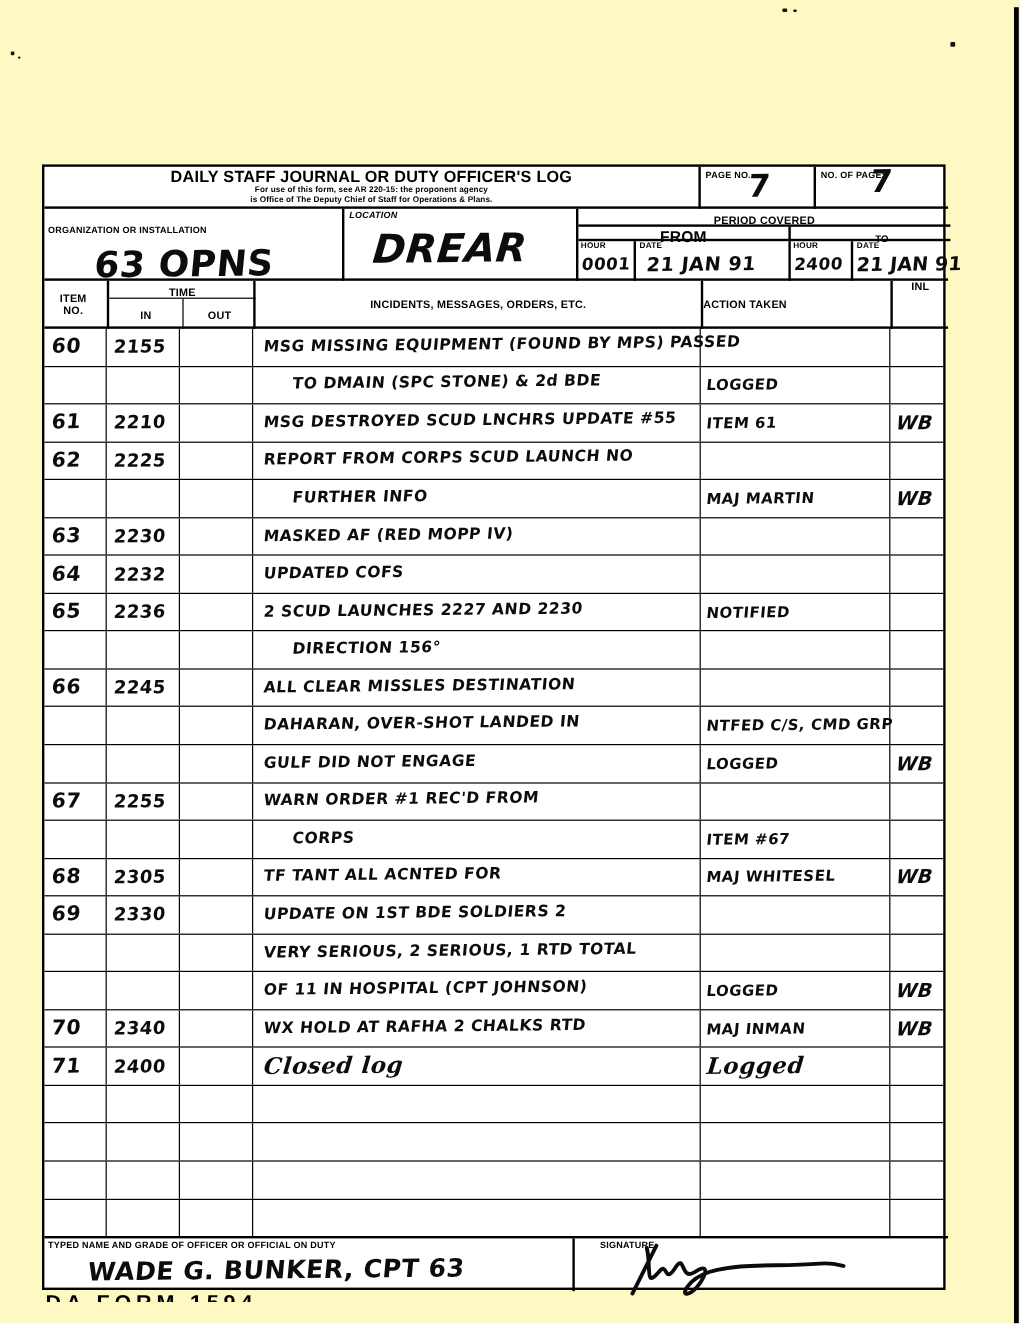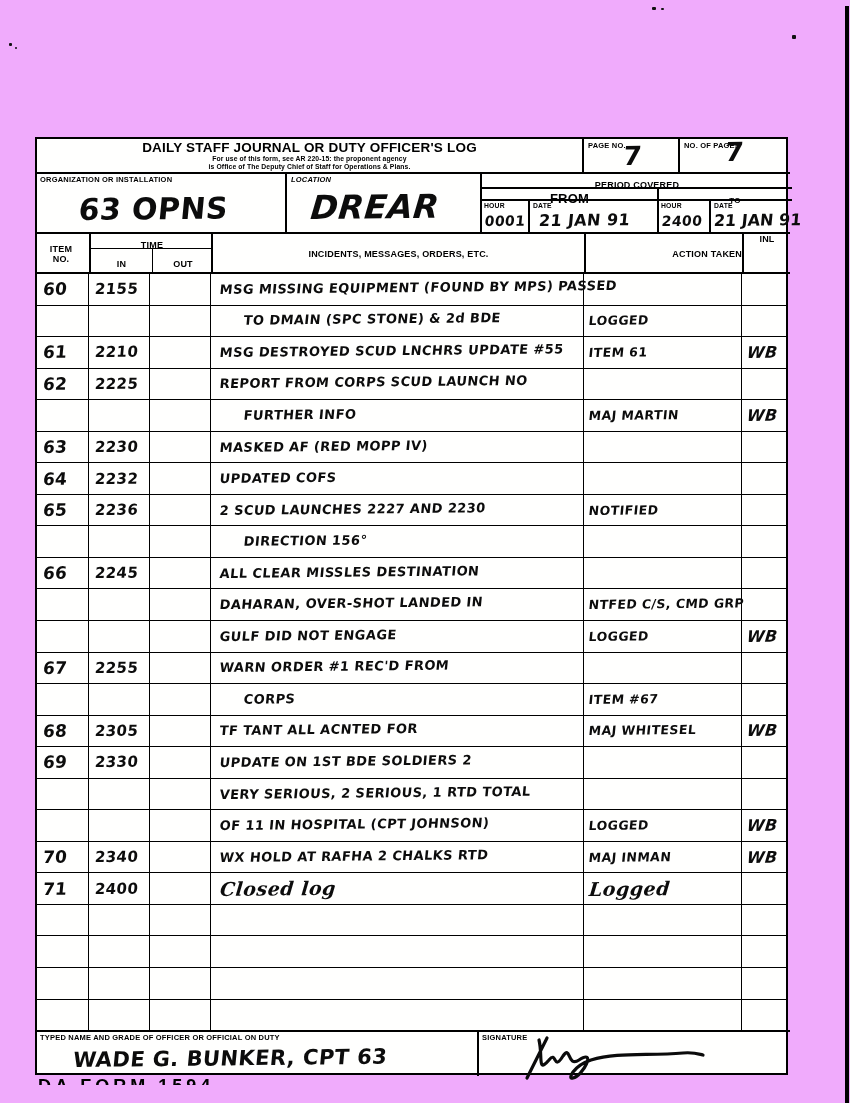--- a/index.html
+++ b/index.html
@@ -1,16 +1,16 @@
 <!DOCTYPE html>
 <html><head>
 <meta charset="utf-8">
 <style>
   html,body{margin:0;padding:0;background:#fff;}
-  #canvas{position:relative;width:850px;height:1103px;background:#f0abfc;overflow:hidden;
+  #canvas{position:relative;width:850px;height:1103px;background:#fef9c3;overflow:hidden;
           font-family:"Liberation Sans",sans-serif;color:#000;}
   
   .edge-line{position:absolute;left:845px;top:6px;width:4px;height:1097px;background:#000;}
   .speck{position:absolute;background:#111;border-radius:1px;}
   
   .form{position:absolute;left:35px;top:137px;width:753px;height:938px;
         border:2.5px solid #000;box-sizing:border-box;background:#fffffe;}
   .abs{position:absolute;box-sizing:border-box;}
   .bL{border-left:2px solid #000;} .bB{border-bottom:2px solid #000;}
   .bB1{border-bottom:1.5px solid #000;}
@@ -70,21 +70,21 @@
         <div class="lbl" style="padding:3px 0 0 4px;">PAGE NO.</div>
         <div class="hw abs" style="left:38px;top:2px;font-size:26px;">7</div>
       </div>
       <div class="abs bL" style="left:641px;top:0;width:112px;height:35px;">
         <div class="lbl" style="padding:3px 0 0 4px;">NO. OF PAGES</div>
         <div class="hw abs" style="left:44px;top:-2px;font-size:26px;">7</div>
       </div>
     </div>
 
     <div class="abs bB" style="left:0;top:35px;width:753px;height:60px;">
-      <div class="abs" style="left:0;top:0;width:248px;height:60px;">
+      <div class="abs" style="left:0;top:12px;width:248px;height:60px;">
         <div class="lbl" style="padding:2px 0 0 3px;">ORGANIZATION OR INSTALLATION</div>
         <div class="hw hw-big abs" style="left:40px;top:18px;">63 OPNS</div>
       </div>
       <div class="abs bL" style="left:248px;top:0;width:195px;height:60px;font-style:italic;">
         <div class="lbl" style="padding:2px 0 0 4px;">LOCATION</div>
         <div class="hw hw-big abs" style="left:22px;top:14px;font-size:33px;">DREAR</div>
       </div>
       <div class="abs bL" style="left:443px;top:0;width:310px;height:60px;">
         <div class="abs bB" style="left:0;top:0;width:310px;height:15px;text-align:center;">
           <span class="hdr">PERIOD COVERED</span>
@@ -129,21 +129,21 @@
         <div class="abs" style="left:0;top:15px;width:61px;height:25px;text-align:center;padding-top:4px;">
           <span class="hdr">IN</span>
         </div>
         <div class="abs bL" style="left:61px;top:15px;width:61px;height:25px;text-align:center;padding-top:4px;border-left-width:1.5px;">
           <span class="hdr">OUT</span>
         </div>
       </div>
       <div class="abs bL" style="left:174px;top:0;width:373px;height:40px;display:flex;align-items:center;justify-content:center;">
         <span class="hdr">INCIDENTS, MESSAGES, ORDERS, ETC.</span>
       </div>
-      <div class="abs bL" style="left:547px;top:0;width:158px;height:40px;display:flex;align-items:center;justify-content:flex-end;">
+      <div class="abs bL" style="left:547px;top:0;width:158px;height:40px;display:flex;align-items:center;justify-content:flex-start;">
         <span class="hdr">ACTION TAKEN</span>
       </div>
       <div class="abs bL" style="left:705px;top:0;width:48px;height:40px;display:flex;align-items:flex-start;justify-content:center;">
         <span class="hdr">INL</span>
       </div>
     </div>
 
     <div class="rows">
 
         <div class="row">
@@ -650,21 +650,21 @@
           </div>
         </div>
       </div>
 
     <div class="abs" style="left:0;top:891px;width:753px;height:44px;border-top:2px solid #000;">
       <div class="abs" style="left:0;top:0;width:440px;height:44px;">
         <div class="lbl" style="padding:2px 0 0 3px;">TYPED NAME AND GRADE OF OFFICER OR OFFICIAL ON DUTY</div>
         <div class="hw abs" style="left:35px;top:16px;font-size:21px;">WADE G. BUNKER, CPT 63</div>
       </div>
       <div class="abs bL" style="left:440px;top:0;width:313px;height:44px;">
-        <div class="lbl" style="padding:2px 0 0 3px;">SIGNATURE</div>
+        <div class="lbl" style="padding:2px 0 0 21px;">SIGNATURE</div>
         <svg class="sig-svg" width="260" height="56" viewBox="0 0 260 56">
           <path d="M60,12 L40,52 M52,14 C56,30 50,48 62,34 C70,24 66,46 76,30 C84,18 80,42 92,34 C110,22 96,50 86,52 C80,54 86,40 104,34 C130,26 160,30 196,27 C206,26 212,28 216,29" fill="none" stroke="#0b0b0b" stroke-width="3.2" stroke-linecap="round"></path>
         </svg>
       </div>
     </div>
   </div>
 
   <div class="form-number">DA FORM 1594</div>
 
 </div>

